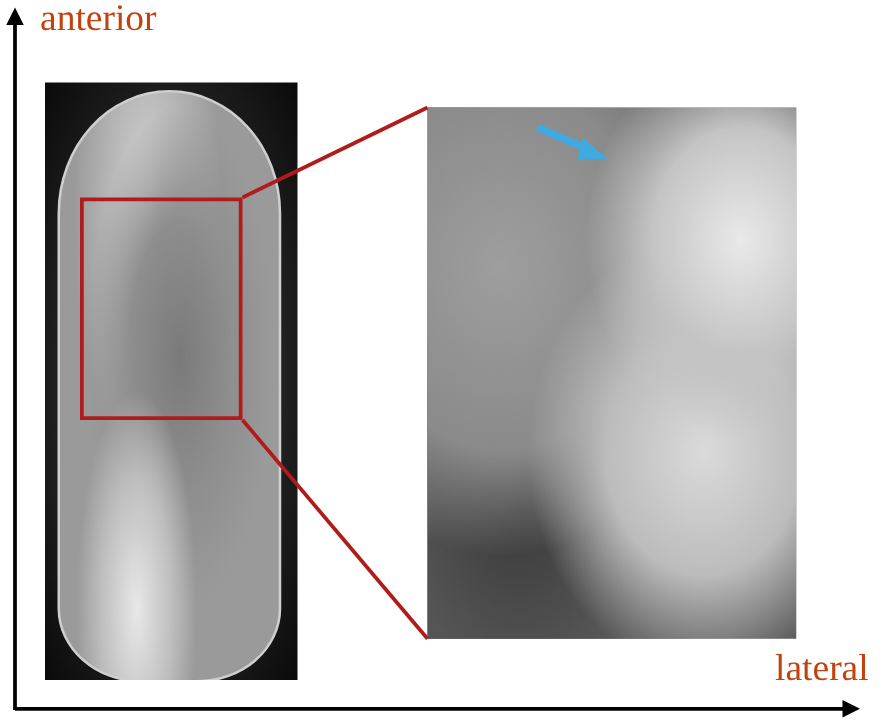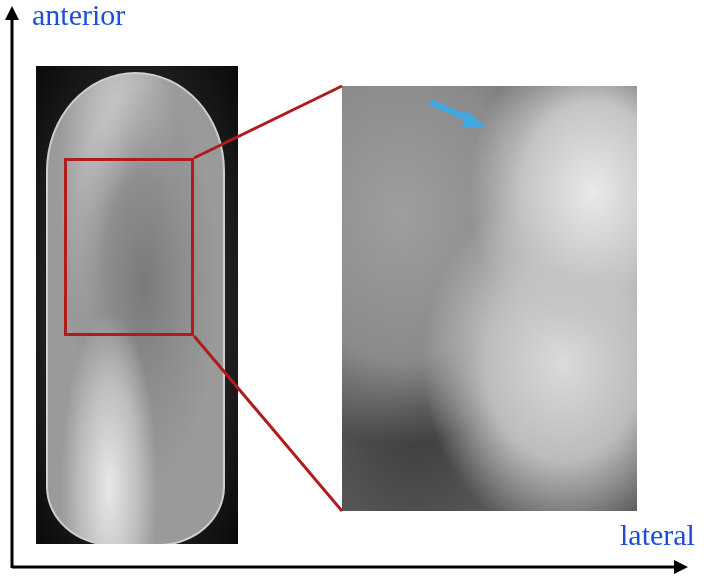--- a/index.html
+++ b/index.html
@@ -1,17 +1,17 @@
 <!DOCTYPE html>
 <html><head>
 <meta charset="utf-8">
 <style>
   html, body { margin:0; padding:0; background:#ffffff; }
   body { width:709px; height:577px; position:relative; overflow:hidden; font-family:"Liberation Serif","DejaVu Serif",serif; }
-  .axis-label { position:absolute; font-size:30px; color:#1d4ed8; line-height:1; }
+  .axis-label { position:absolute; font-size:30px; color:#c2410c; line-height:1; }
   #label-anterior { left:32px; top:0px; }
   #label-lateral { left:620px; top:520px; }
   .mri-full {
     position:absolute; left:36px; top:66px; width:202px; height:478px;
     background:radial-gradient(ellipse at 50% 50%, #555 0%, #222 60%, #0a0a0a 100%);
     overflow:hidden;
   }
   .mri-full .brain {
     position:absolute; left:10px; top:6px; width:175px; height:470px;
     border-radius:60% 60% 45% 45% / 25% 25% 15% 15%;

